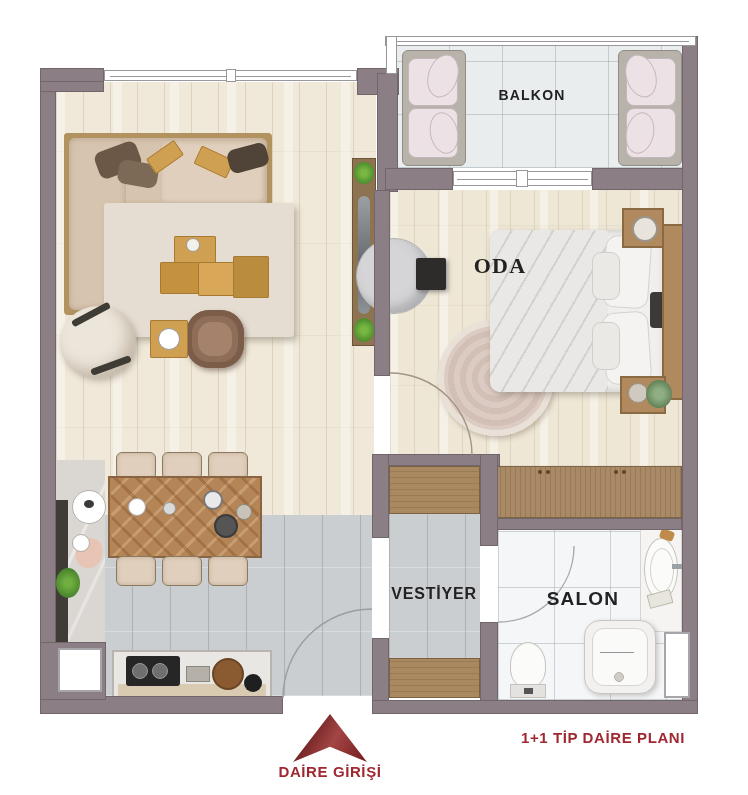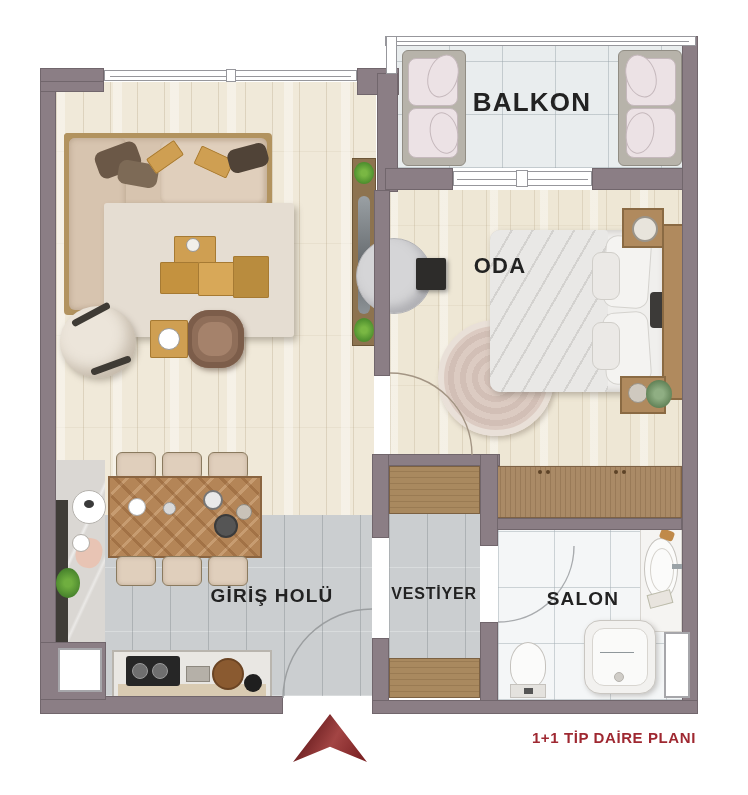--- a/index.html
+++ b/index.html
@@ -201,22 +201,22 @@
       <div class="glass-line"></div>
     </div>
   <div class="abs" style="left:516px;top:170px;width:12px;height:17px;background:#fff;border:1px solid #97979c;box-sizing:border-box;"></div>
 
   <svg class="abs" style="left:0;top:0;width:748px;height:795px;pointer-events:none;" viewBox="0 0 748 795">
     <path d="M 390 373 A 82 82 0 0 1 472 455" fill="none" stroke="#a39584" stroke-width="1.4"></path>
     <path d="M 574 546 A 76 76 0 0 1 498 622" fill="none" stroke="#a8abae" stroke-width="1.4"></path>
     <path d="M 283 698 A 89 89 0 0 1 372 609" fill="none" stroke="#9b9ea0" stroke-width="1.4"></path>
   </svg>
 
-  <div class="abs room-label" style="left:452px;top:87px;width:160px;font-size:26px;">BALKON</div>
-  <div class="abs room-label" style="left:450px;top:253px;width:100px;font-size:22px;">ODA</div>
-  <div class="abs room-label" style="left:207px;top:585px;width:130px;font-size:19px;">GİRİŞ HOLÜ</div>
+  <div class="abs room-label" style="left:452px;top:87px;width:160px;font-size:14px;">BALKON</div>
+  <div class="abs room-label" style="left:450px;top:253px;width:100px;font-size:22px;font-family:Liberation Serif, serif;">ODA</div>
   <div class="abs room-label" style="left:386px;top:585px;width:96px;font-size:16px;letter-spacing:.8px;">VESTİYER</div>
   <div class="abs room-label" style="left:543px;top:588px;width:80px;font-size:19px;">SALON</div>
 
   <div class="abs" style="left:293px;top:714px;width:74px;height:48px;background:linear-gradient(120deg,#671c1e 20%,#a34544 55%,#7e2426 90%);clip-path:polygon(50% 0%, 100% 100%, 50% 68%, 0% 100%);"></div>
-  <div class="abs red-label" style="left:510px;top:729px;width:186px;font-size:15px;text-align:right;">1+1 TİP DAİRE PLANI</div>
+  <div class="abs red-label" style="left:260px;top:763px;width:140px;font-size:15px;text-align:center;">DAİRE GİRİŞİ</div>
+  <div class="abs red-label" style="left:510px;top:729px;width:186px;font-size:15px;text-align:center;">1+1 TİP DAİRE PLANI</div>
 
 </div>
 
 </body></html>

